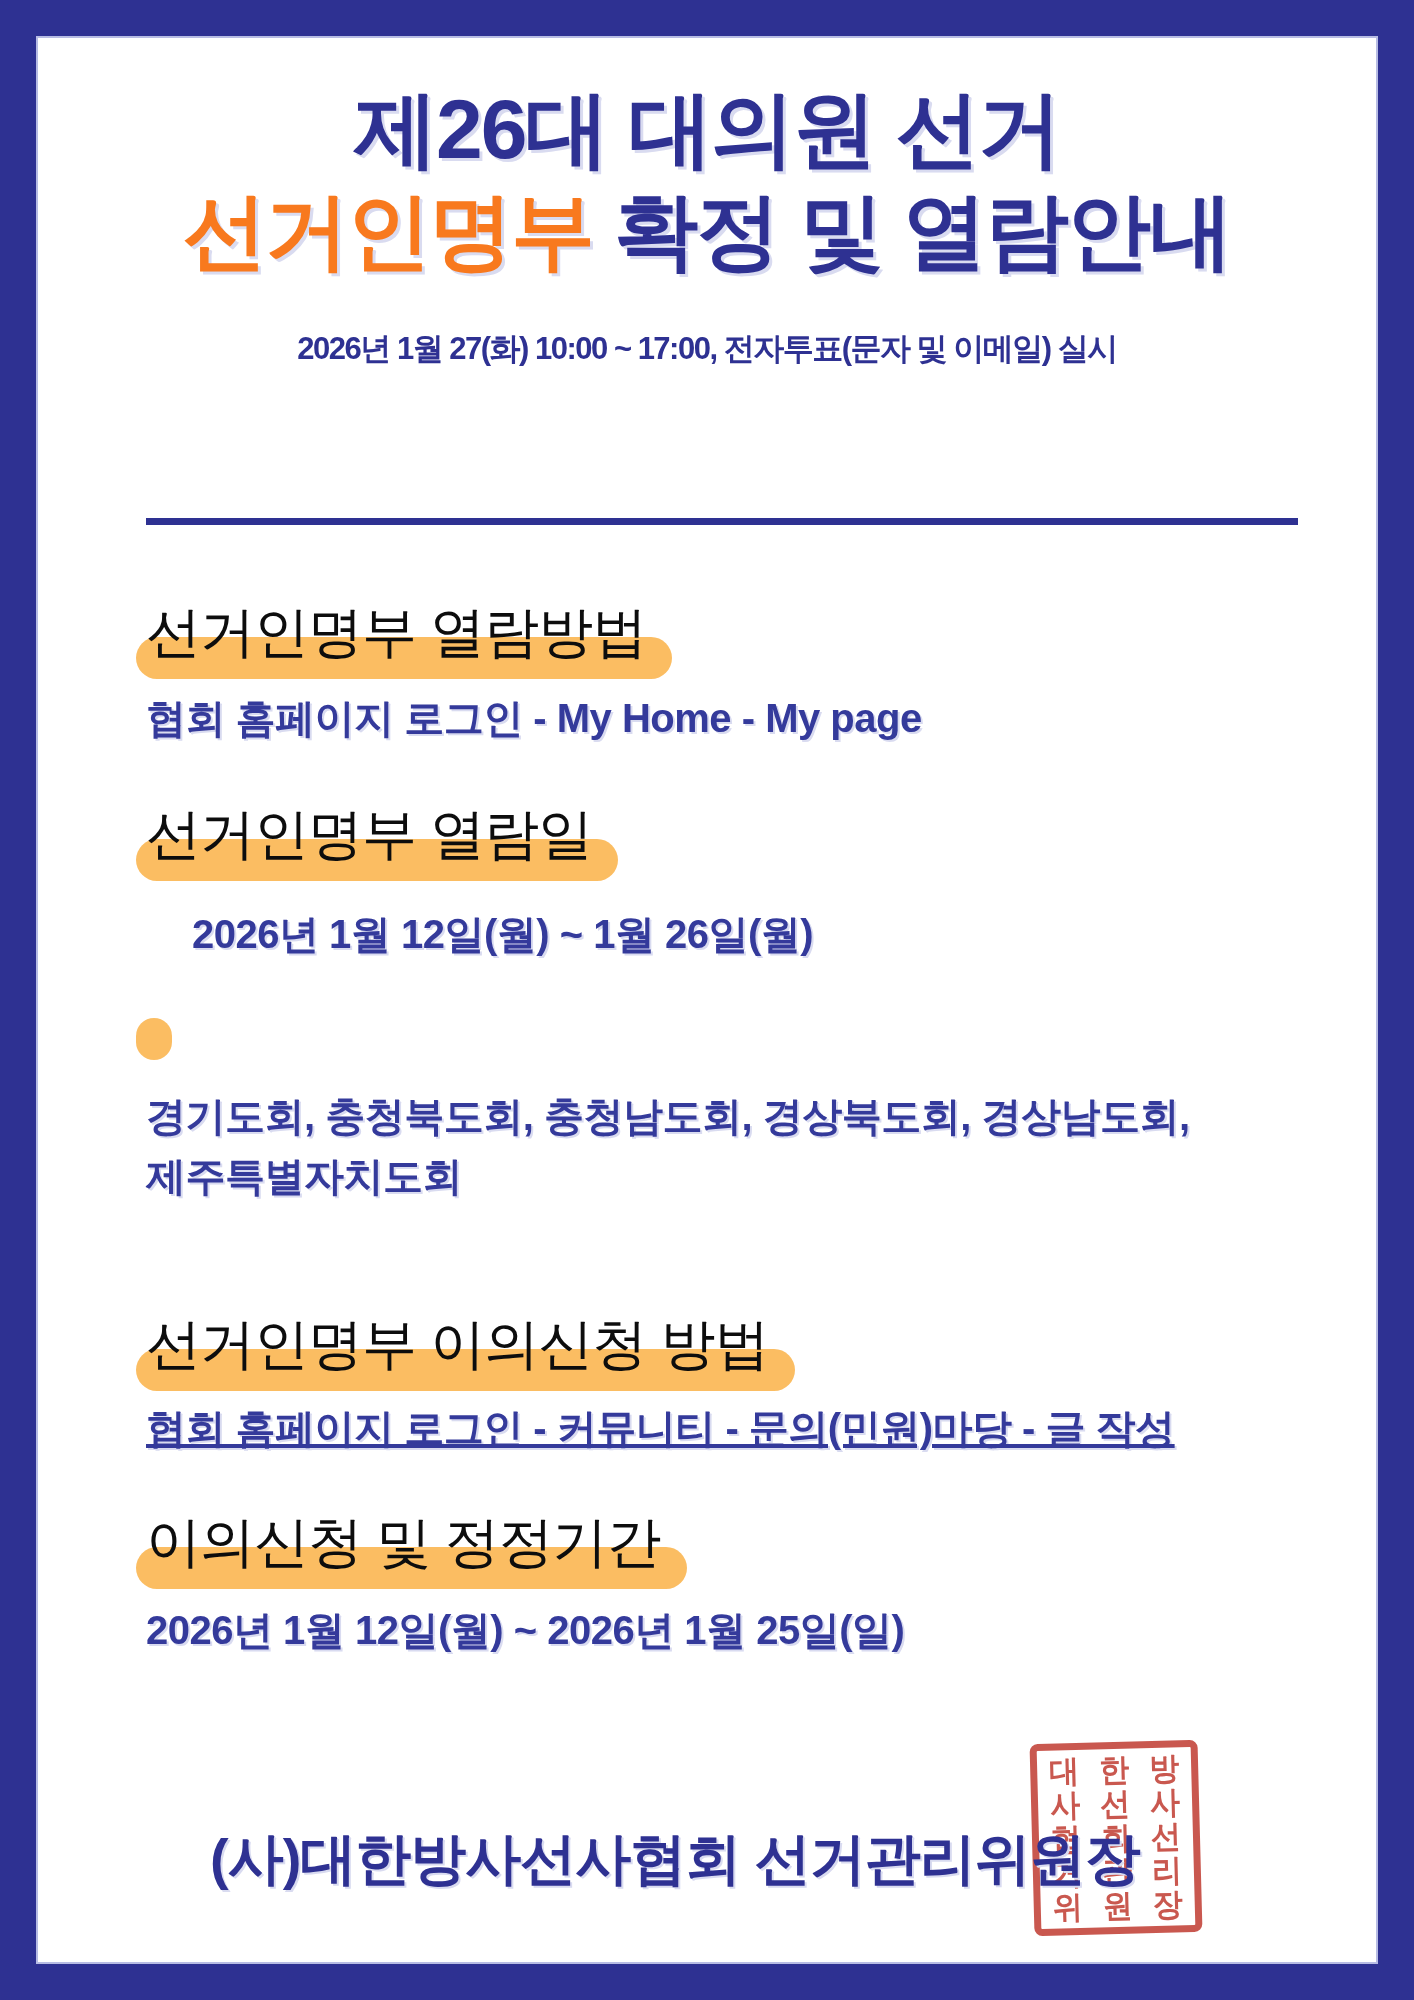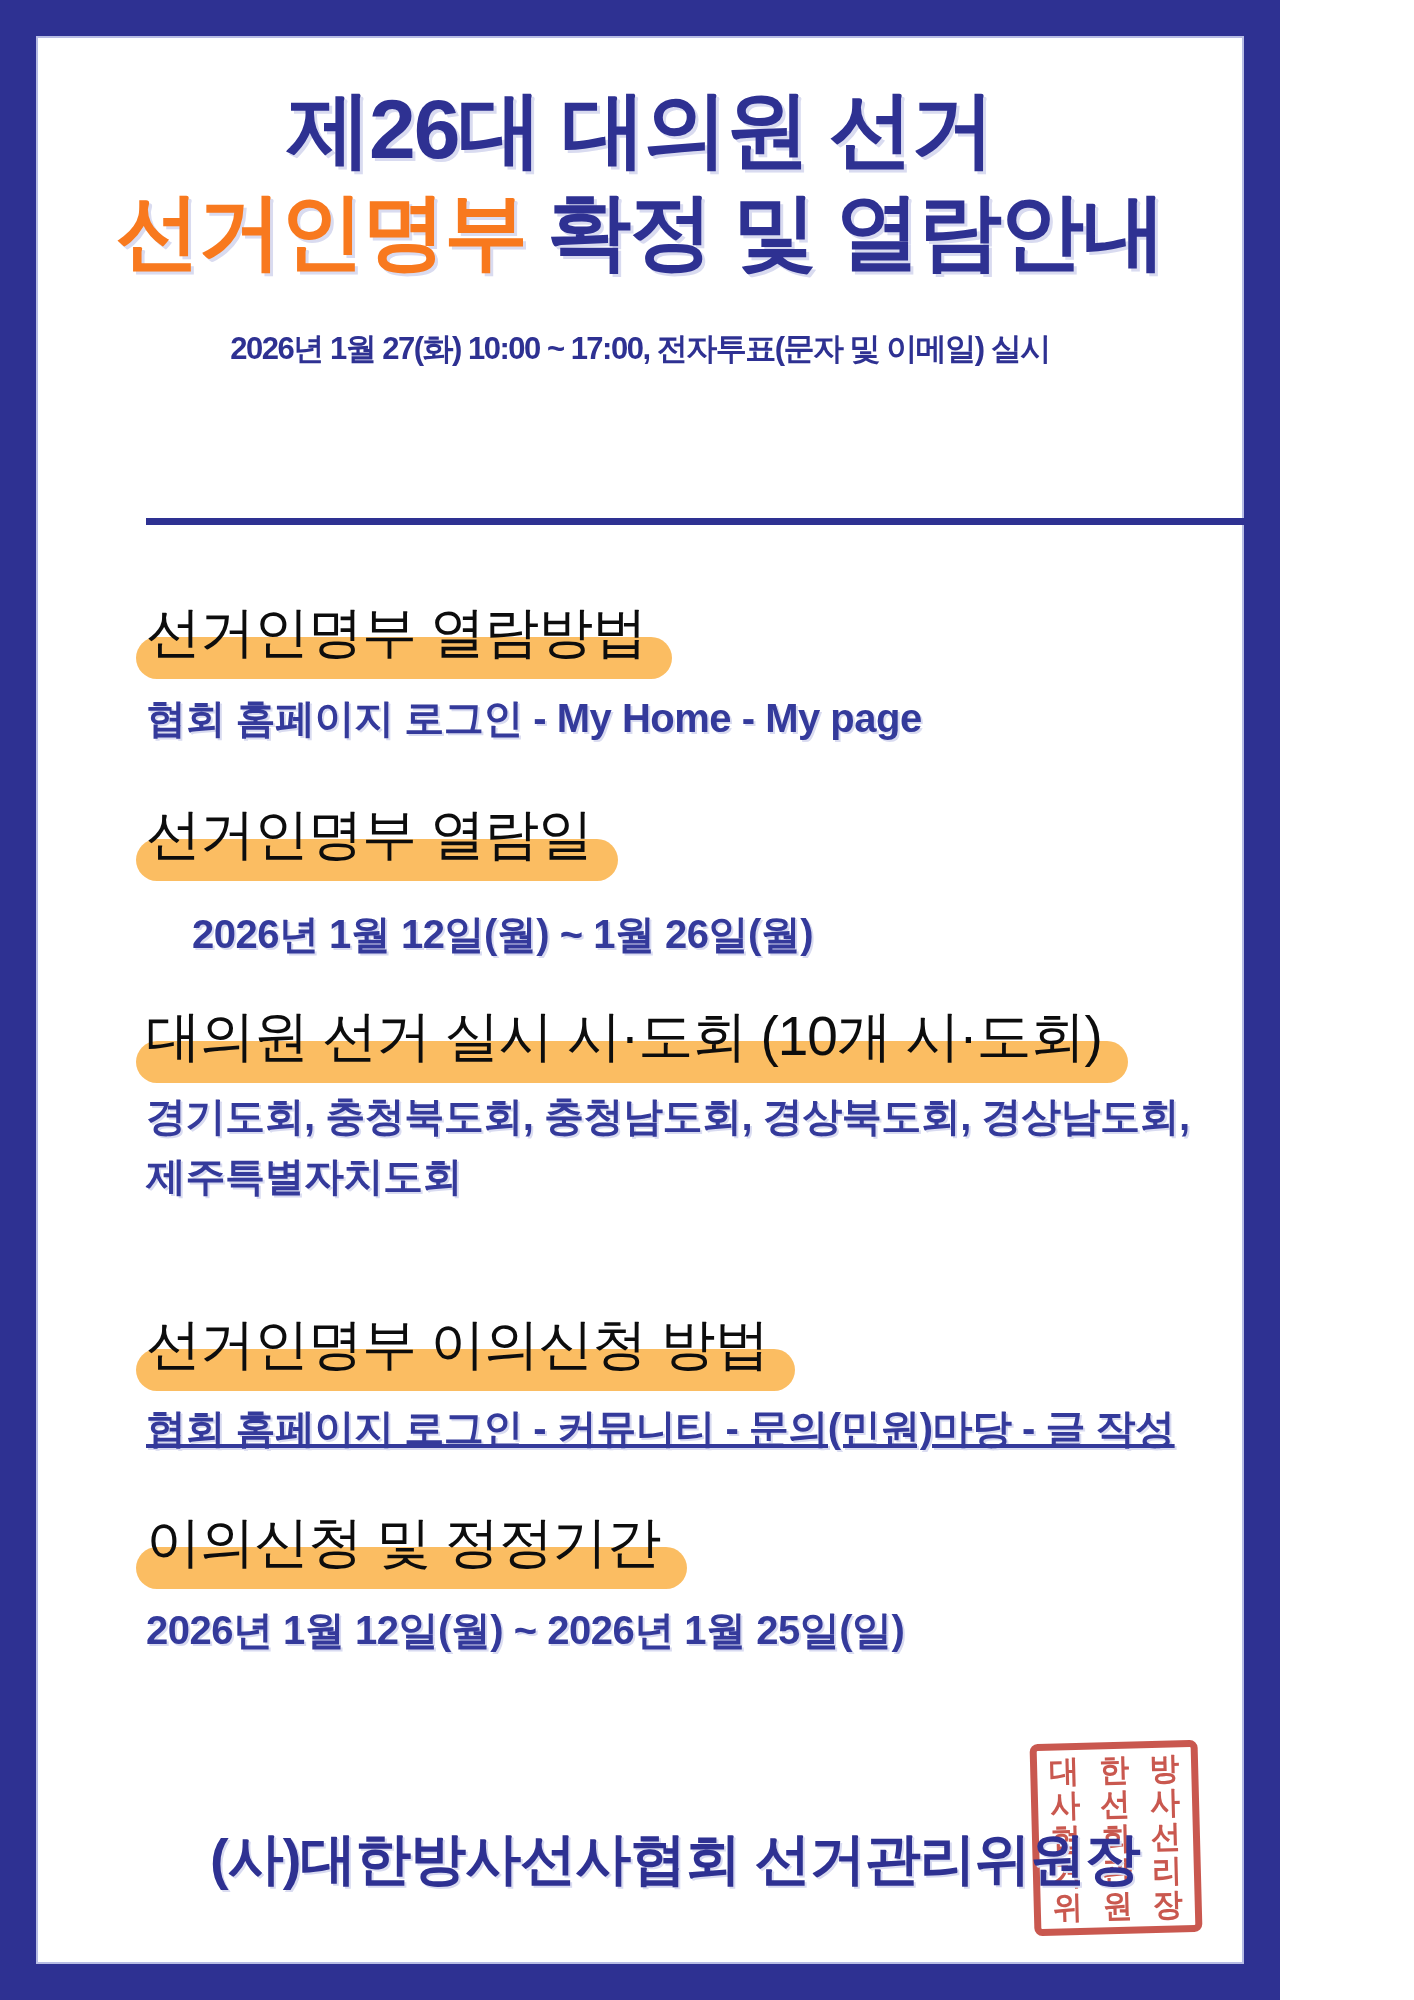--- a/index.html
+++ b/index.html
@@ -10,21 +10,21 @@
     --body-text:#343A9B;
     --heading-text:#0D0D0D;
     --seal-red:#C4473D;
     --shadow:#D9DBF0;
   }
   *{margin:0;padding:0;box-sizing:border-box;}
   html,body{background:#fff;}
   body{font-family:"Liberation Sans","DejaVu Sans",sans-serif;}
   .poster{
     position:relative;
-    width:1280px;height:2000px;
+    width:1414px;height:2000px;
     background:var(--frame);
     overflow:hidden;
   }
   .inner{
     position:absolute;
     left:36px;top:36px;right:36px;bottom:36px;
     background:#ffffff;
     box-shadow:inset 0 0 0 2px #B7BCE4;
   }
   .title{
@@ -141,21 +141,21 @@
       <span class="hl"><span class="pill"></span><span>선거인명부 열람방법</span></span>
     </div>
     <div class="section-body" style="top:652px;">협회 홈페이지 로그인 - My Home - My page</div>
 
     <div class="section-heading" style="top:762px;">
       <span class="hl"><span class="pill"></span><span>선거인명부 열람일</span></span>
     </div>
     <div class="section-body" style="top:868px;margin-left:46px;">2026년 1월 12일(월) ~ 1월 26일(월)</div>
 
     <div class="section-heading" style="top:964px;">
-      <span class="hl"><span class="pill"></span><span>대의원 선거 실시 시·도회 (10개 시·도회)</span></span>
+      <span class="hl"><span class="pill"></span></span>
     </div>
     <div class="section-body" style="top:1050px;">
       <div>경기도회, 충청북도회, 충청남도회, 경상북도회, 경상남도회,</div>
       <div>제주특별자치도회</div>
     </div>
 
     <div class="section-heading" style="top:1272px;">
       <span class="hl"><span class="pill"></span><span>선거인명부 이의신청 방법</span></span>
     </div>
     <div class="section-body" style="top:1362px;text-decoration:underline;">협회 홈페이지 로그인 - 커뮤니티 - 문의(민원)마당 - 글 작성</div>

